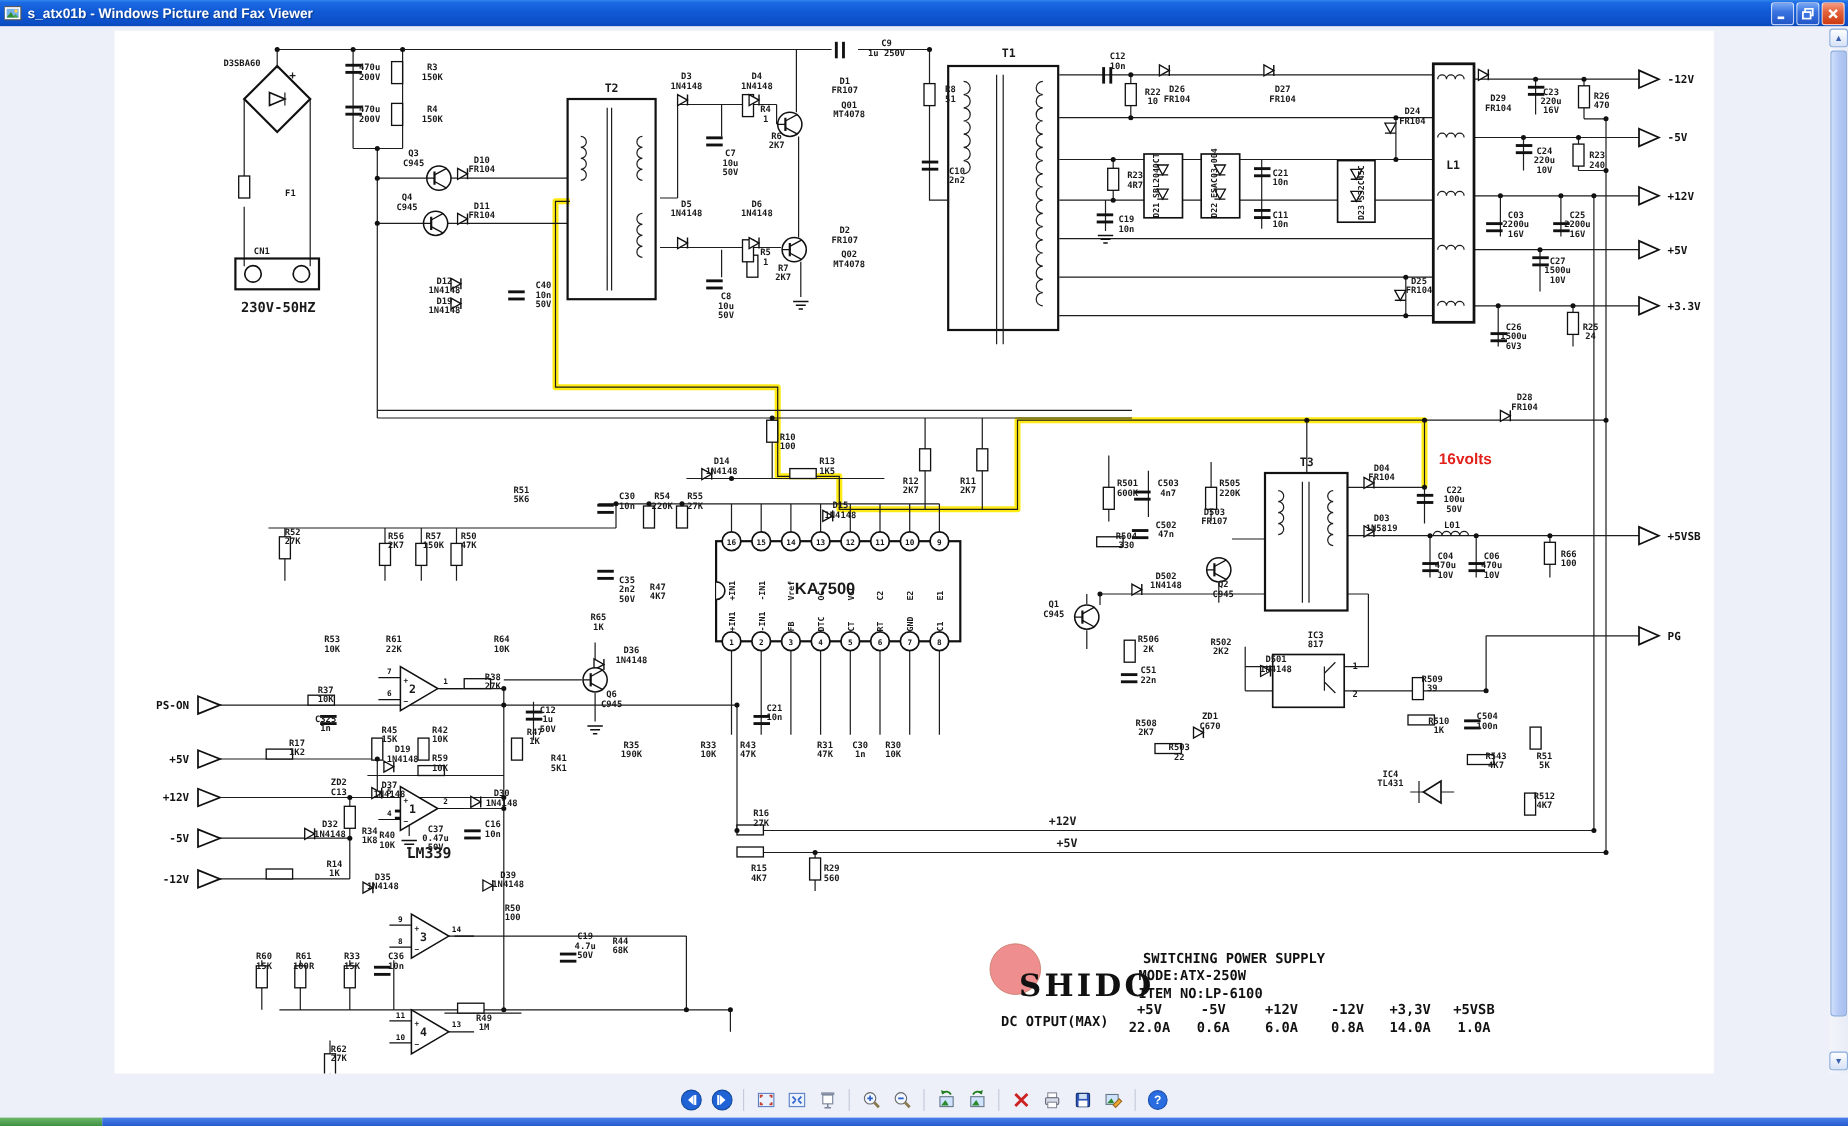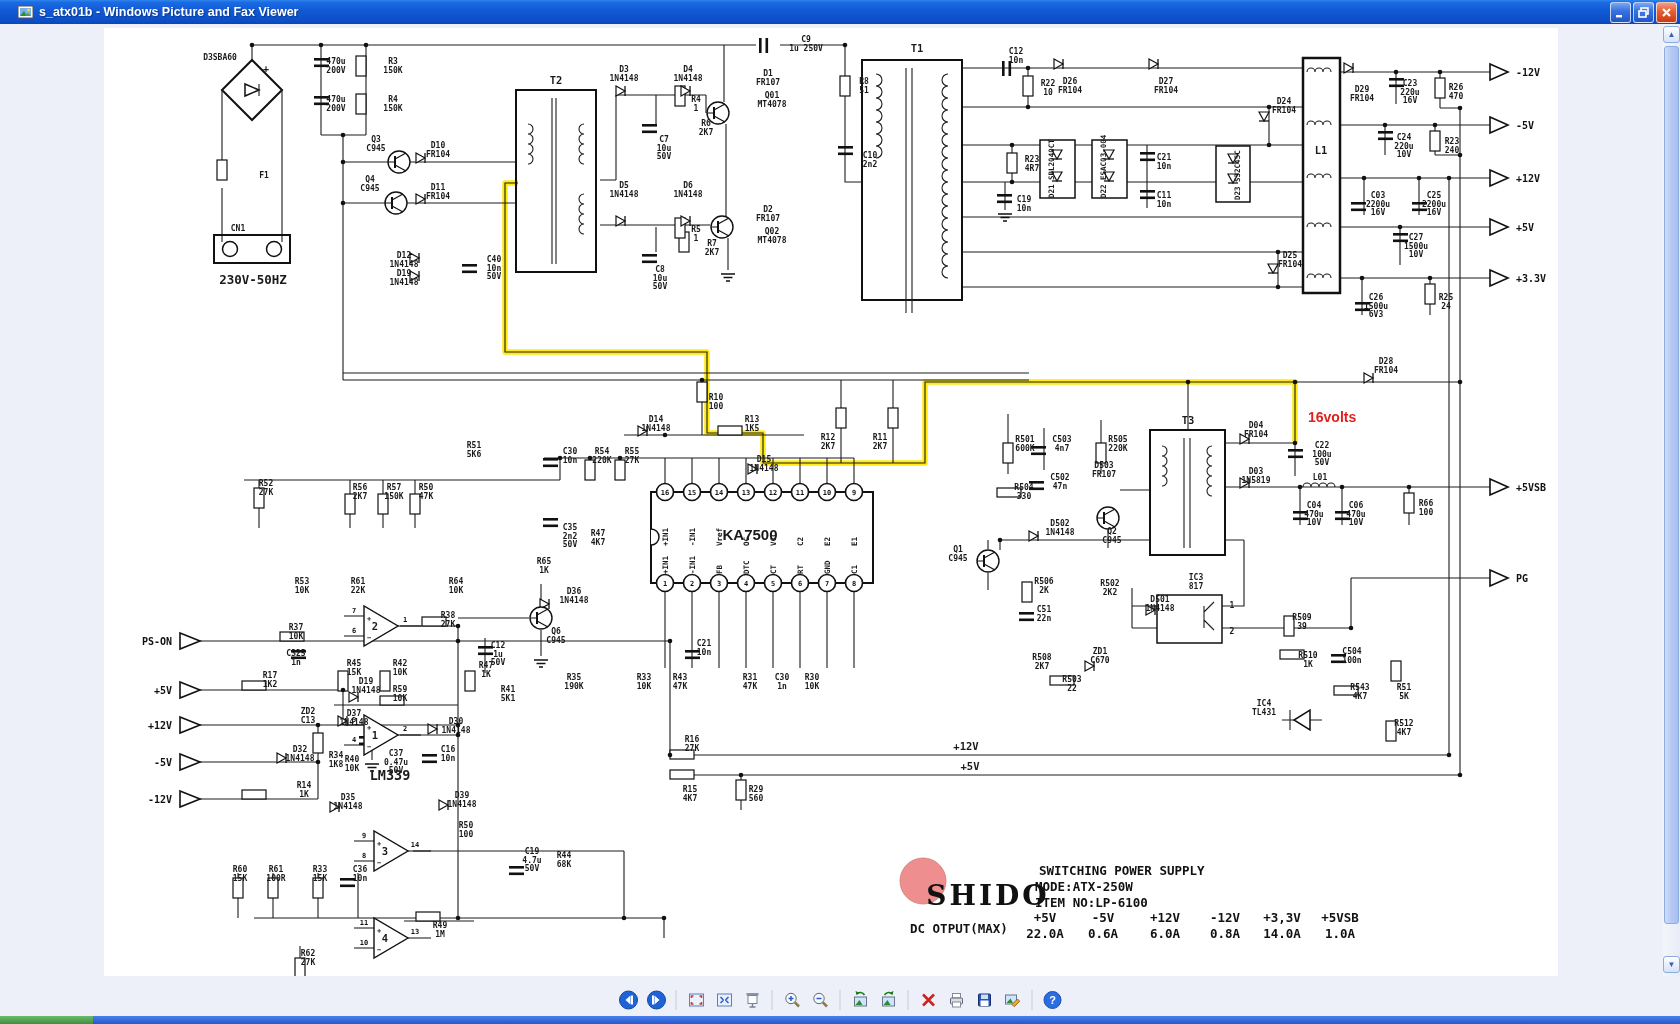--- a/index.html
+++ b/index.html
@@ -1,20 +1,20 @@
 <!DOCTYPE html>
 <html><head>
 <meta charset="utf-8">
 <style>
   html,body{margin:0;padding:0;width:1680px;height:1024px;overflow:hidden;
     font-family:"Liberation Sans",sans-serif;background:#edf0f8;}
   
   .titlebar{position:absolute;left:0;top:0;width:1680px;height:24px;
     background:linear-gradient(180deg,#2f86ec 0%,#1b6ae4 10%,#1159d4 45%,#0c4fc8 85%,#0a47b8 100%);
-    display:flex;align-items:center;box-sizing:border-box;padding-left:18px;}
+    display:flex;align-items:center;box-sizing:border-box;padding-left:4px;}
   .ticon{width:16px;height:16px;margin-right:5px;display:inline-block}
   .ttext{color:#fff;font-weight:bold;font-size:12.5px;text-shadow:1px 1px 1px #0a3a8c;flex:1}
   .wbtns{display:flex;gap:2px;margin-right:3px}
   .wb{width:21px;height:21px;border-radius:3px;border:1px solid rgba(255,255,255,.7);
     padding:0;display:flex;align-items:center;justify-content:center;cursor:pointer;
     background:linear-gradient(180deg,#7aa8f4 0%,#3a74e0 40%,#2255c8 100%);}
   .wb.close{background:linear-gradient(180deg,#f49d84 0%,#e4633c 40%,#cc3a10 100%);}
   
   .viewer{position:absolute;left:0;top:24px;width:1680px;height:992px;background:#edf0f8}
   .canvas{position:absolute;left:104px;top:4px;width:1454px;height:948px;background:#fff}

